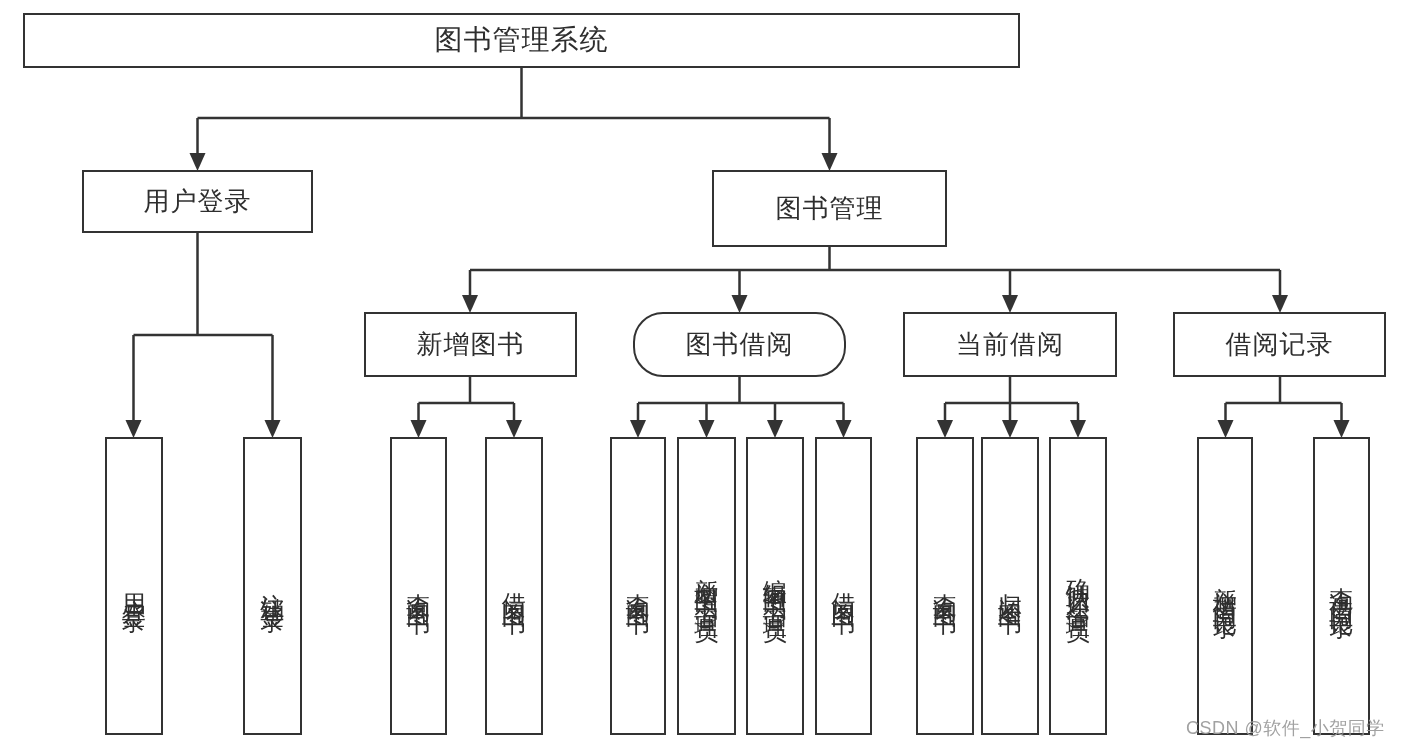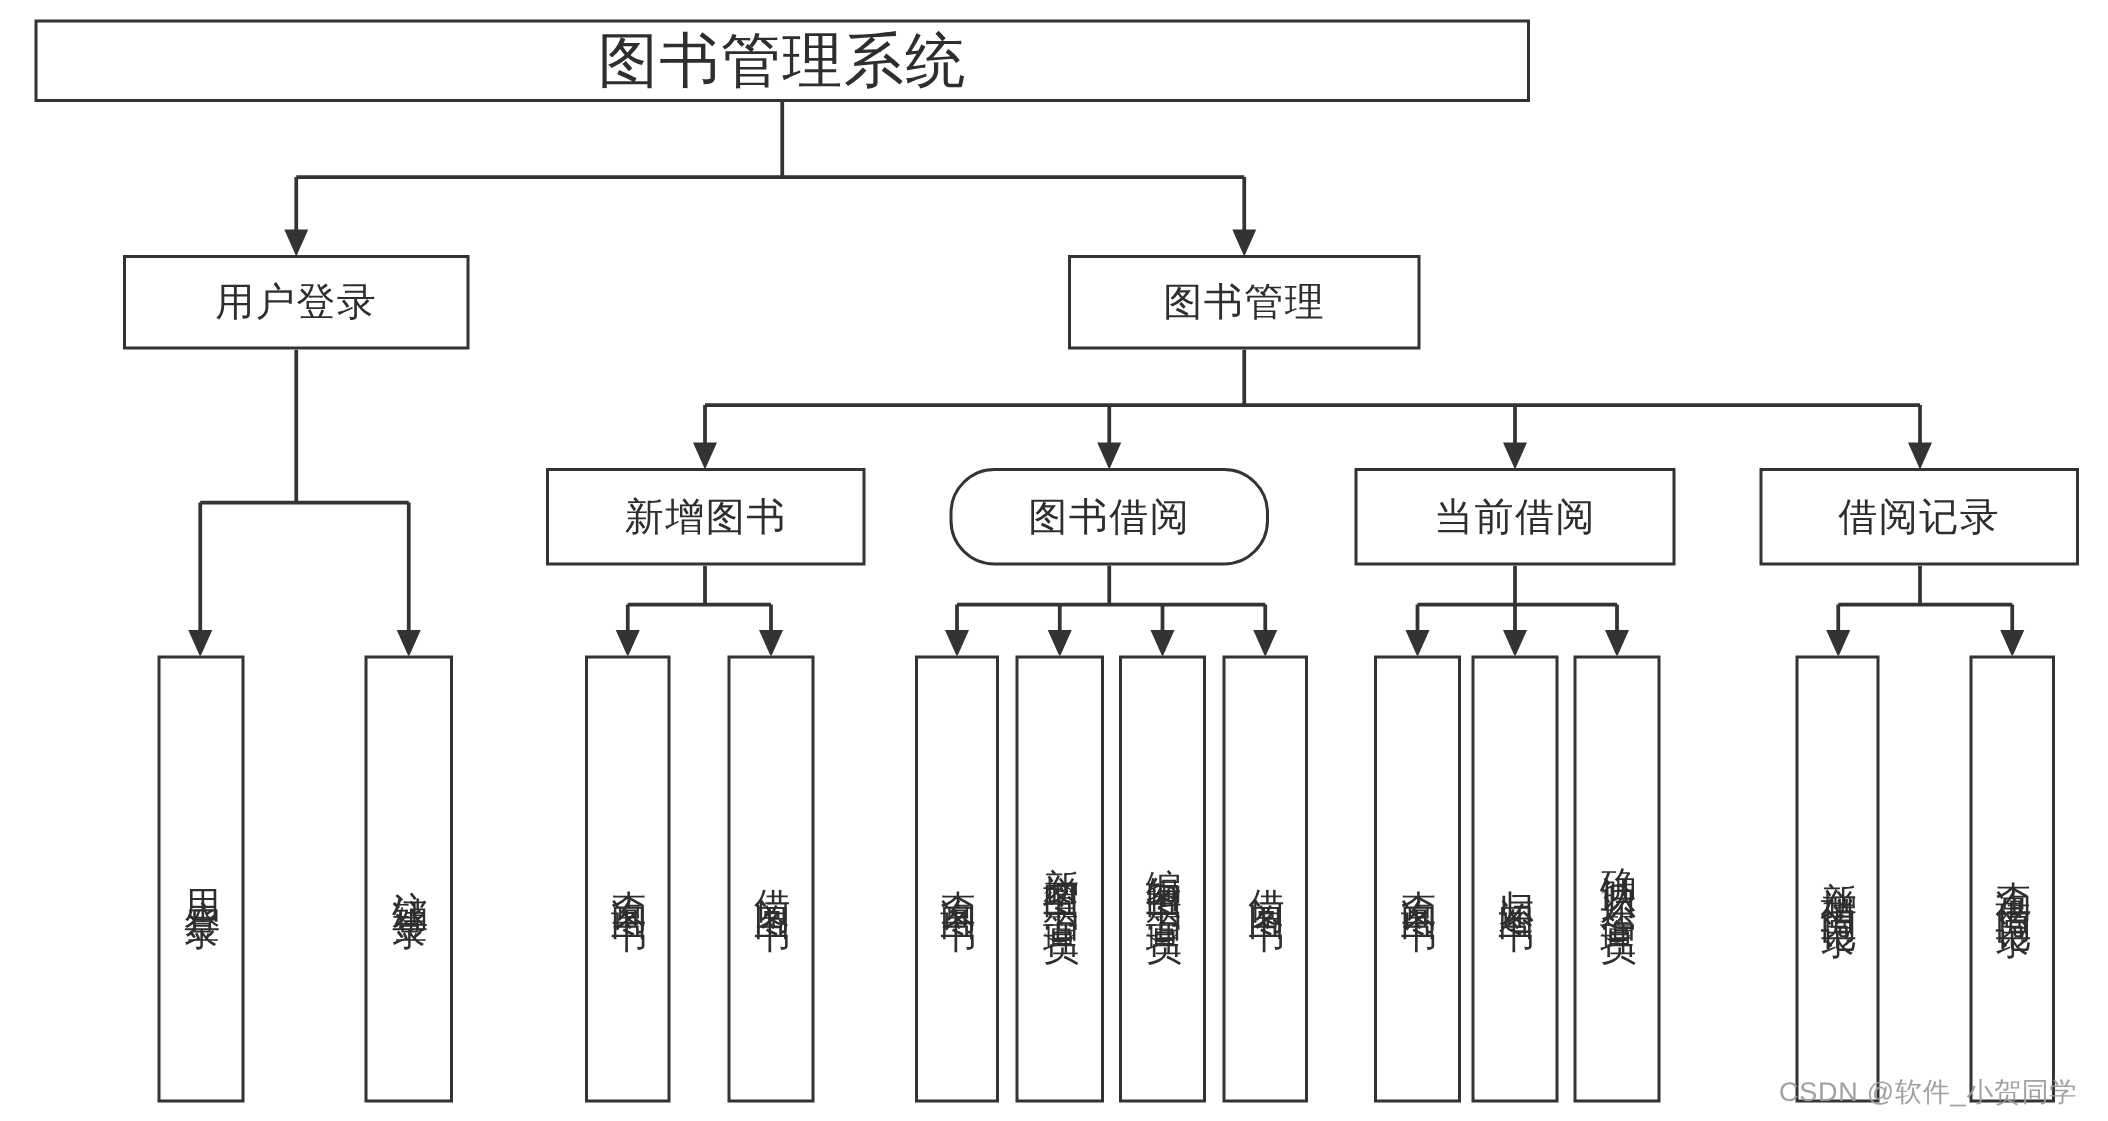--- a/index.html
+++ b/index.html
@@ -37,21 +37,21 @@
     justify-content: center;
     z-index: 2;
     line-height: 1.15;
     white-space: nowrap;
   }
   .box.h {
     font-size: 26px;
     letter-spacing: 1px;
   }
   .box.h.root {
-    font-size: 40px;
+    font-size: 28px;
   }
   .box.v {
     writing-mode: vertical-rl;
     text-orientation: mixed;
     font-size: 24px;
     letter-spacing: 6px;
   }
   .watermark {
     position: absolute;
     left: 1186px;
@@ -107,21 +107,21 @@
     <g>
       <path d="M1280 377 V403 M1225.5 403 H1341.5 M1225.5 403 V424 M1341.5 403 V424"></path>
       <polygon points="1217.5,420 1233.5,420 1225.5,438"></polygon>
       <polygon points="1333.5,420 1349.5,420 1341.5,438"></polygon>
     </g>
   </svg>
 
   <div class="box h root" style="left:23px;top:13px;width:997px;height:55px;">图书管理系统</div>
 
   <div class="box h" style="left:82px;top:170px;width:231px;height:63px;">用户登录</div>
-  <div class="box h" style="left:712px;top:170px;width:235px;height:63px;">图书管理</div>
+  <div class="box h" style="left:712px;top:170px;width:235px;height:77px;">图书管理</div>
 
   <div class="box h" style="left:364px;top:312px;width:213px;height:65px;">新增图书</div>
   <div class="box h" style="left:633px;top:312px;width:213px;height:65px;border-radius:30px;">图书借阅</div>
   <div class="box h" style="left:903px;top:312px;width:214px;height:65px;">当前借阅</div>
   <div class="box h" style="left:1173px;top:312px;width:213px;height:65px;">借阅记录</div>
 
   <div class="box v" style="left:105px;top:437px;width:58px;height:298px;">用户登录</div>
   <div class="box v" style="left:243px;top:437px;width:59px;height:298px;">注销登录</div>
 
   <div class="box v" style="left:390px;top:437px;width:57px;height:298px;">查询图书</div>

